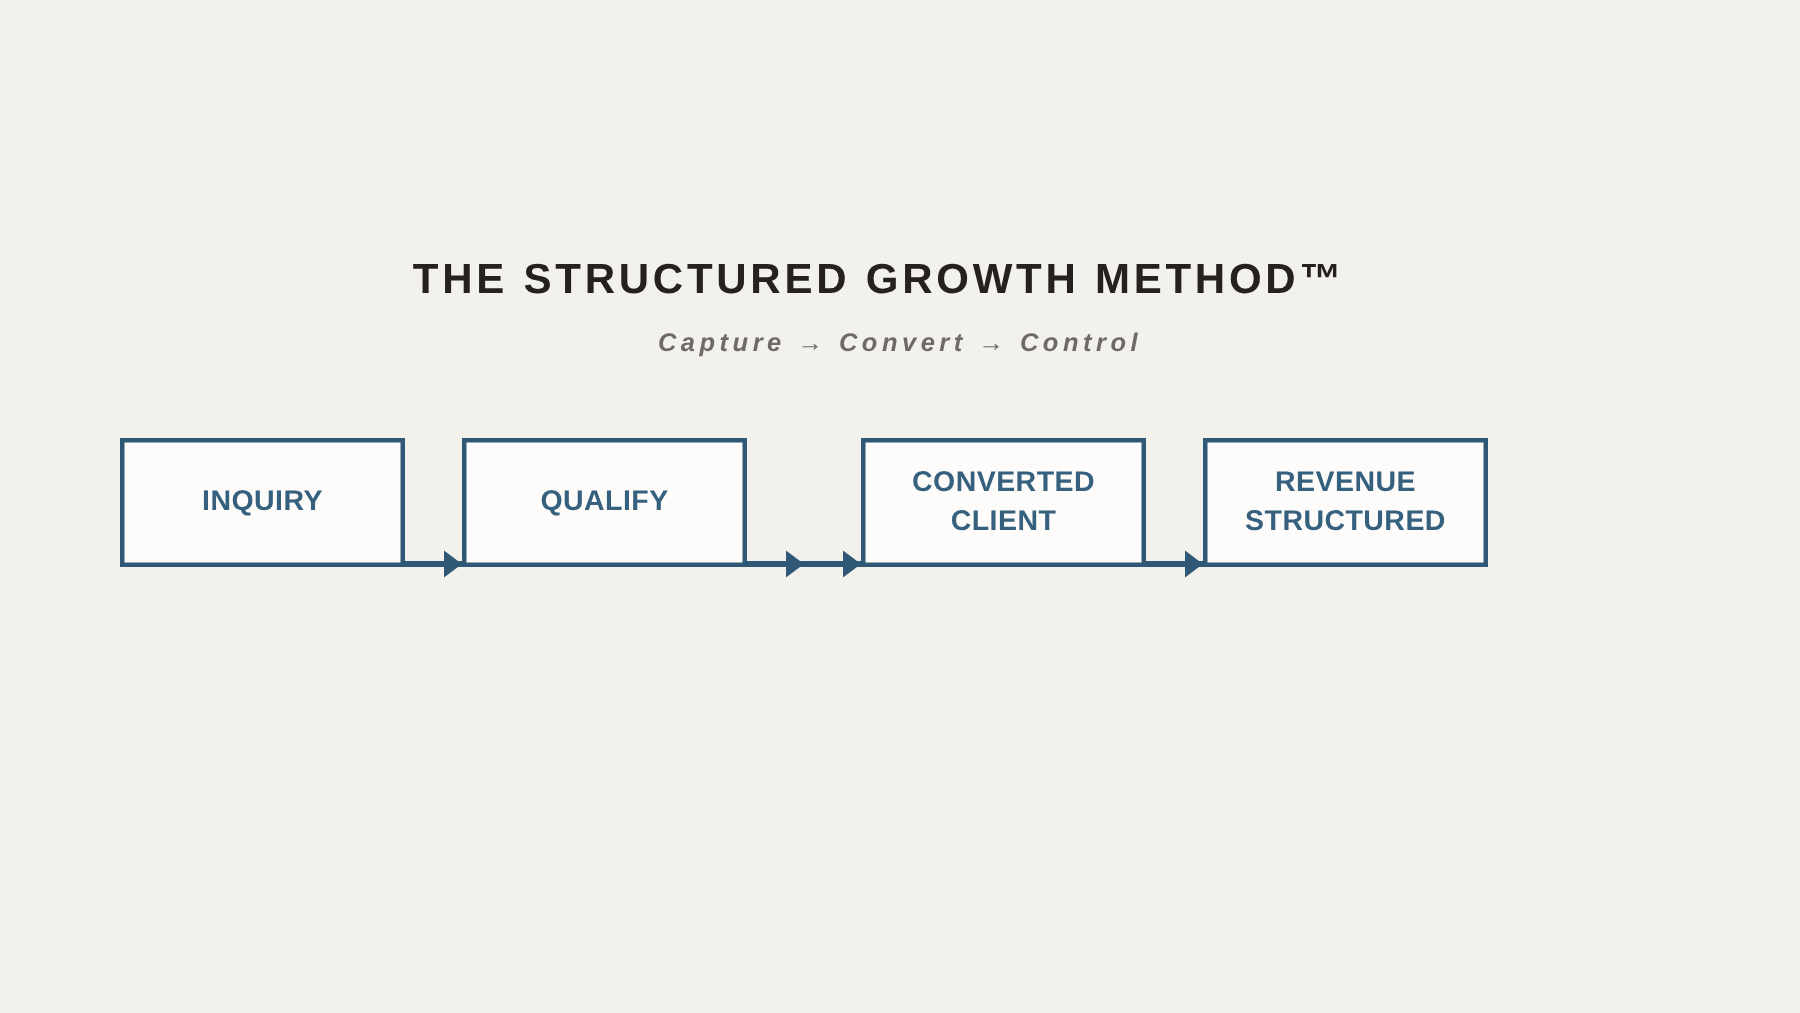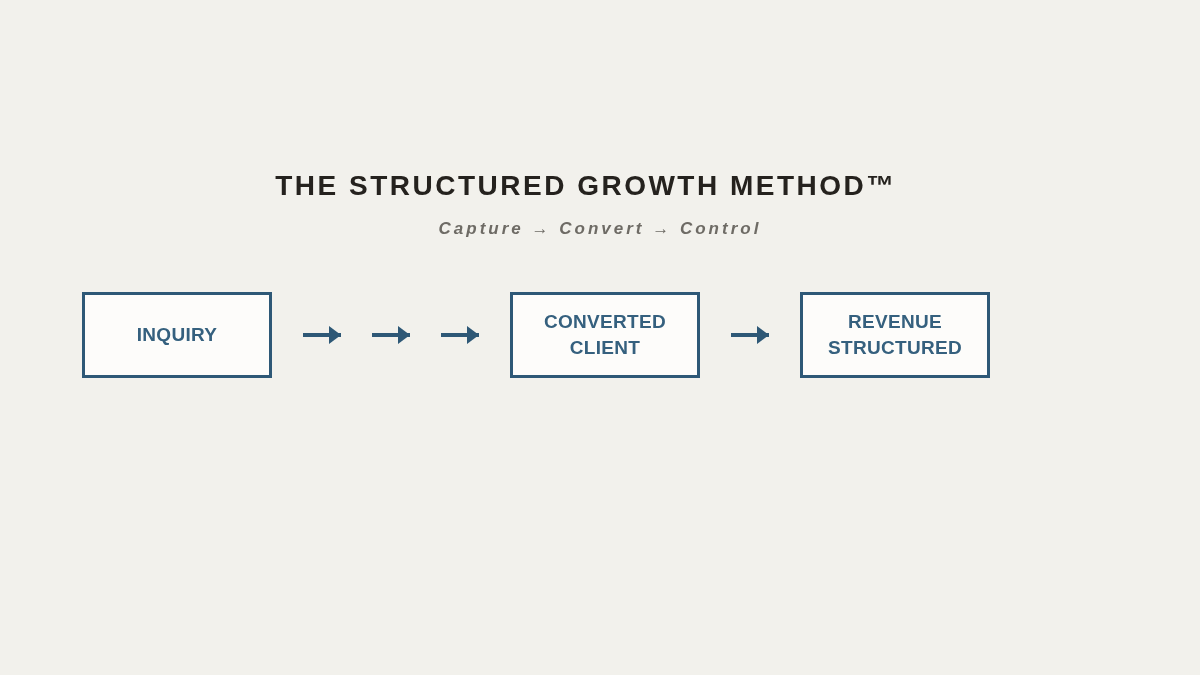--- a/index.html
+++ b/index.html
@@ -30,22 +30,21 @@
     letter-spacing: 3px;
     color: #6e6b65;
     font-style: italic;
   }
   .flow {
     position: absolute;
     top: 292px; left: 0;
     width: 1072px;
     display: flex;
     justify-content: center;
-    align-items: center;
-    gap: 31px;
+    align-items: flex-end;
   }
   .step-box {
     flex: 0 0 auto;
     width: 190px;
     height: 86px;
     background: #fdfcfa;
     border: 3px solid #2e5876;
     display: flex;
     align-items: center;
     justify-content: center;
@@ -79,18 +78,19 @@
 </head>
 <body>
 
 <div class="title">THE STRUCTURED GROWTH METHOD™</div>
 
 <div class="subtitle">Capture → Convert → Control</div>
 
 <div class="flow">
   <div class="step-box">INQUIRY</div>
   <div class="arrow"></div>
+  <div class="step-box">QUALIFY</div>
   <div class="arrow"></div>
   <div class="arrow"></div>
   <div class="step-box">CONVERTED CLIENT</div>
   <div class="arrow"></div>
   <div class="step-box">REVENUE STRUCTURED</div>
 </div>
 
 </body></html>

